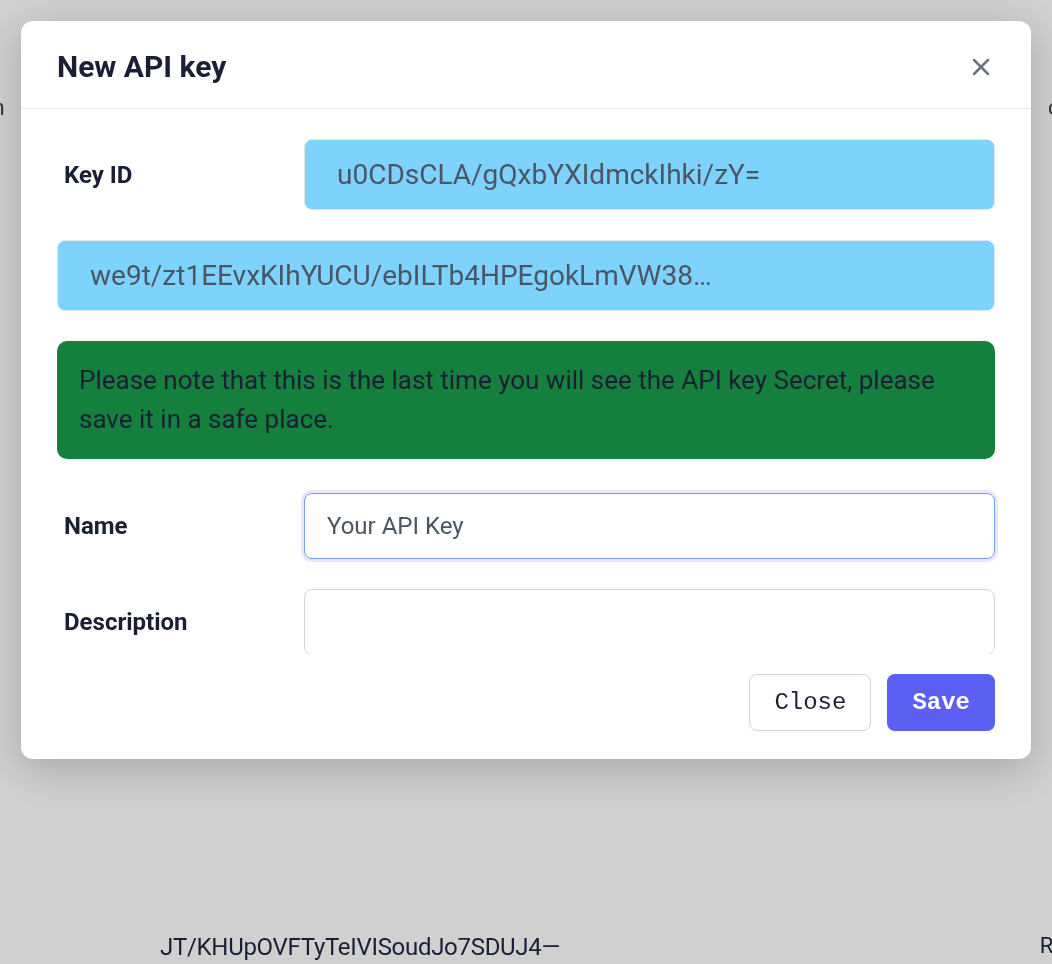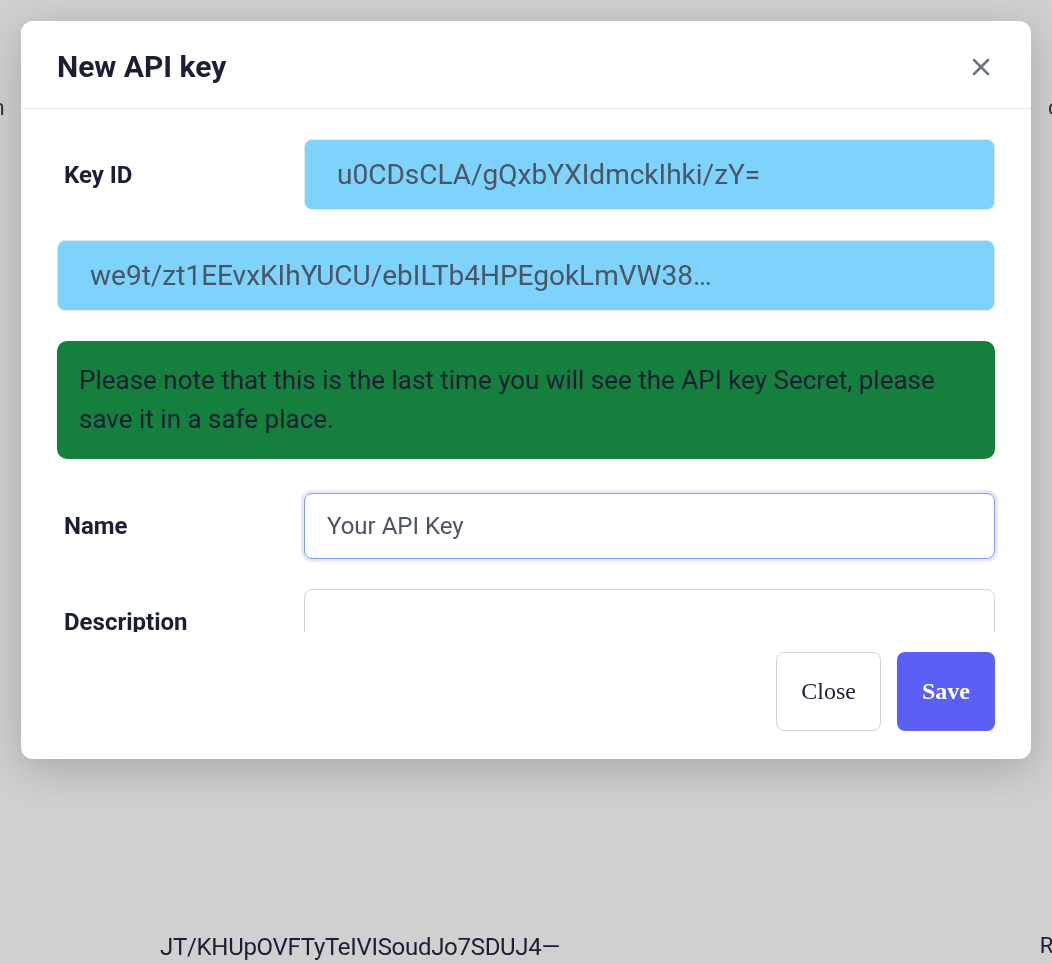--- a/index.html
+++ b/index.html
@@ -135,25 +135,25 @@
     }
     .modal-footer {
       display: flex;
       justify-content: flex-end;
       gap: 16px;
       padding: 20px 36px 28px 36px;
     }
     .btn {
       font-size: 24px;
       font-weight: 500;
-      padding: 25px 24px;
+      padding: 14px 24px;
       border-radius: 8px;
       cursor: pointer;
       border: 1px solid transparent;
-      font-family: Liberation Serif, serif;
+      font-family: Liberation Mono, monospace;
     }
     .btn-close {
       background: #fff;
       border: 1px solid #d1d5db;
       color: #1a1f36;
     }
     .btn-save {
       background: #5b5ff4;
       color: #fff;
       font-weight: 600;

